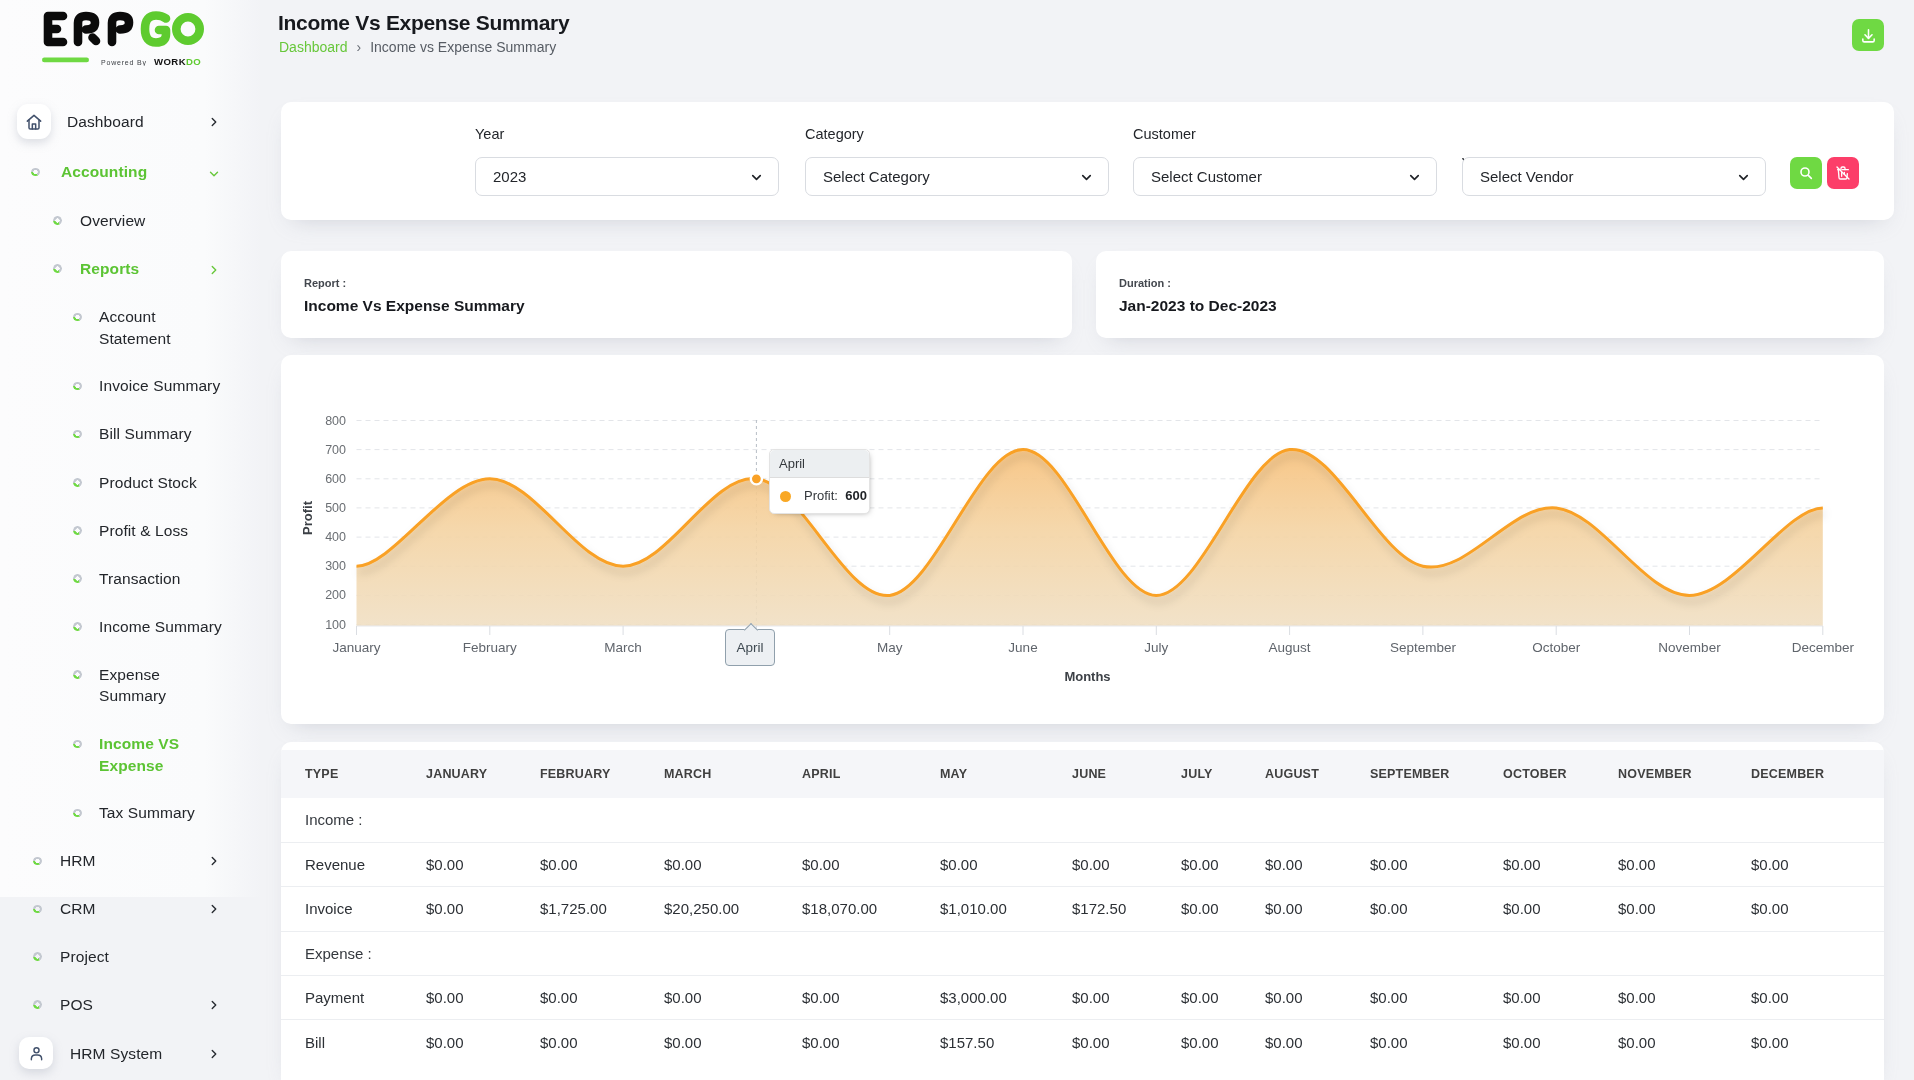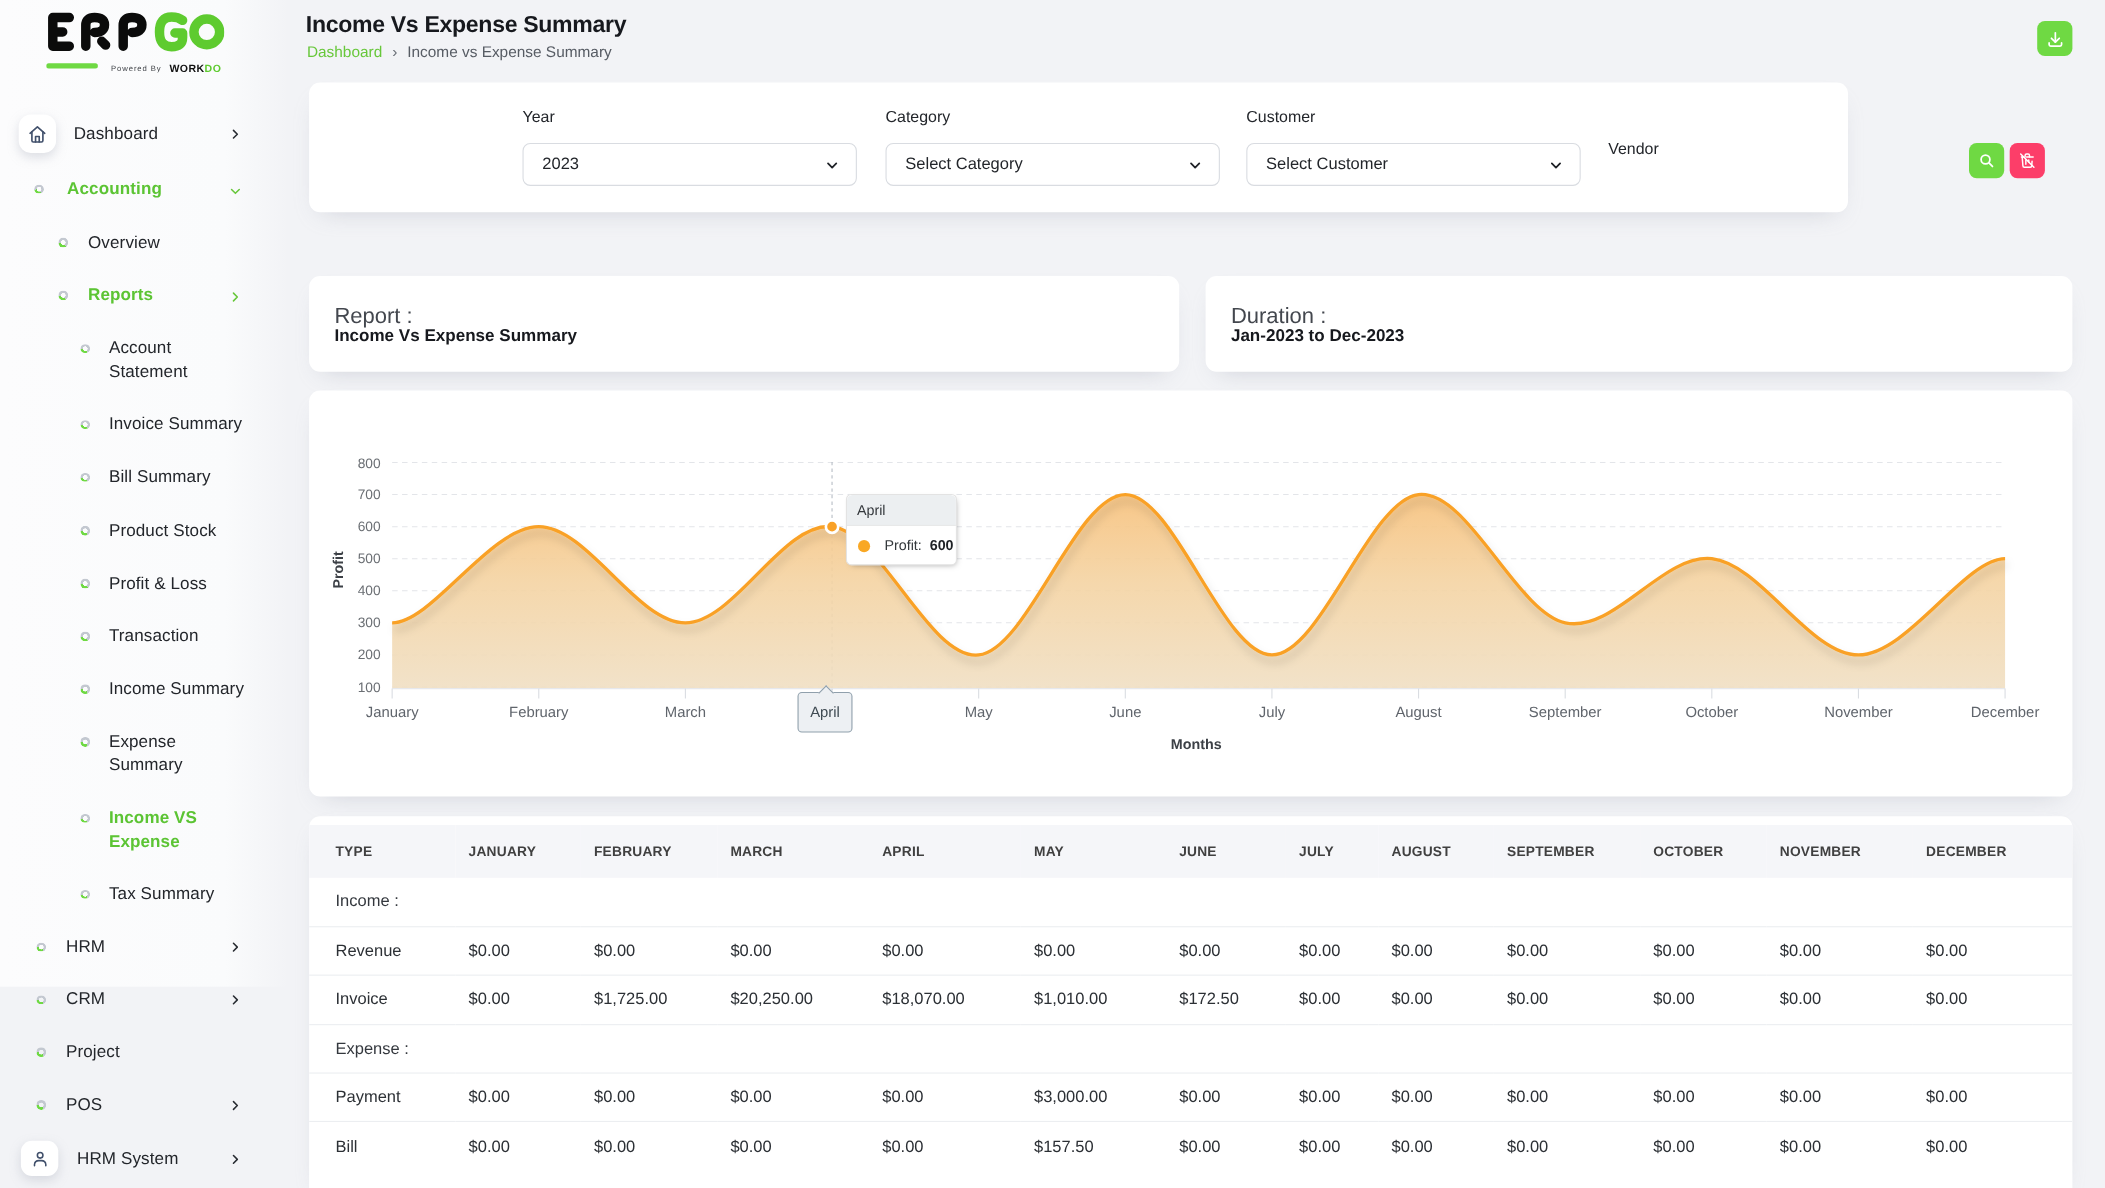--- a/index.html
+++ b/index.html
@@ -25,21 +25,21 @@
   #crumbs { position:absolute; left:279px; top:39px; font-size:14px; color:#575c64; }
   #crumbs .g { color:#67c73a; }
   #crumbs .sep { display:inline-block; margin:0 9px; color:#6a6f77; }
   .btn { position:absolute; border-radius:7px; display:flex; align-items:center; justify-content:center; }
   
   .flabel { position:absolute; top:24px; font-size:14.5px; color:#23262b; }
   .fsel { position:absolute; top:55px; height:39px; width:304px; border:1px solid #d9dce1; border-radius:7px;
     background:#fff; font-size:15px; color:#23262b; display:flex; align-items:center; padding-left:17px; }
   .fsel svg { position:absolute; right:14px; top:12px; }
   
-  .rlab { position:absolute; left:23px; top:26px; font-size:20px; color:#43474e; }
+  .rlab { position:absolute; left:23px; top:26px; font-size:11px; color:#43474e;font-weight:bold; }
   .rval { position:absolute; left:23px; top:46px; font-size:15.5px; font-weight:700; color:#17191e; }
   
   #chartcard { left:281px; top:355px; width:1603px; height:369px; }
   
   #tip { position:absolute; left:769px; top:449px; width:101px; height:65px; background:#fff;
     border:1px solid #e3e3e3; border-radius:5px; box-shadow:2px 2px 6px -4px rgba(0,0,0,.5); z-index:5; }
   #tip .hd { height:28px; background:#eceff1; border-bottom:1px solid #ddd; border-radius:5px 5px 0 0;
     font-size:13px; color:#34383c; line-height:28px; padding-left:9px; }
   #tip .bd { position:relative; height:36px; font-size:13px; color:#34383c; line-height:36px; padding-left:34px; }
   #tip .dot { position:absolute; left:10px; top:13px; width:11px; height:11px; border-radius:50%; background:#f9a825; }
@@ -199,32 +199,35 @@
   <div id="title">Income Vs Expense Summary</div>
   <div id="crumbs"><span class="g">Dashboard</span><span class="sep">›</span>Income vs Expense Summary</div>
   <div class="btn" style="left:1852px;top:19px;width:32px;height:32px;background:#6fd943;">
     <svg width="17" height="17" viewBox="0 0 24 24" fill="none" stroke="#fff" stroke-width="2.2" stroke-linecap="round" stroke-linejoin="round">
         <path d="M4 17v2a2 2 0 0 0 2 2h12a2 2 0 0 0 2-2v-2"></path>
         <path d="M7 11l5 5 5-5"></path>
         <path d="M12 4v12"></path>
       </svg>
   </div>
 
-  <div class="card" style="left:281px;top:75px;width:1399px;height:118px;">
+  <div class="card" style="left:281px;top:102px;width:1613px;height:118px;">
     <div class="flabel" style="left:194px;">Year</div>
     <div class="flabel" style="left:524px;">Category</div>
     <div class="flabel" style="left:852px;">Customer</div>
     <div class="flabel" style="left:1181px;margin-top:29px;">Vendor</div>
     <div class="fsel" style="left:194px;">2023<svg width="15" height="15" viewBox="0 0 24 24" fill="none" stroke="#1f2227" stroke-width="2.6" stroke-linecap="round" stroke-linejoin="round">
           <path d="M6 9l6 6 6-6"></path>
         </svg></div>
     <div class="fsel" style="left:524px;">Select Category<svg width="15" height="15" viewBox="0 0 24 24" fill="none" stroke="#1f2227" stroke-width="2.6" stroke-linecap="round" stroke-linejoin="round">
           <path d="M6 9l6 6 6-6"></path>
         </svg></div>
     <div class="fsel" style="left:852px;">Select Customer<svg width="15" height="15" viewBox="0 0 24 24" fill="none" stroke="#1f2227" stroke-width="2.6" stroke-linecap="round" stroke-linejoin="round">
+          <path d="M6 9l6 6 6-6"></path>
+        </svg></div>
+    <div class="fsel" style="left:1181px;">Select Vendor<svg width="15" height="15" viewBox="0 0 24 24" fill="none" stroke="#1f2227" stroke-width="2.6" stroke-linecap="round" stroke-linejoin="round">
           <path d="M6 9l6 6 6-6"></path>
         </svg></div>
     <div class="btn" style="left:1509px;top:55px;width:32px;height:32px;background:#6fd943;">
       <svg width="16" height="16" viewBox="0 0 24 24" fill="none" stroke="#fff" stroke-width="2.4" stroke-linecap="round">
           <circle cx="10.5" cy="10.5" r="6"></circle>
           <path d="M15.5 15.5L20 20"></path>
         </svg>
     </div>
     <div class="btn" style="left:1546px;top:55px;width:32px;height:32px;background:#fc3e69;">
       <svg width="16" height="16" viewBox="0 0 24 24" fill="none" stroke="#fff" stroke-width="2" stroke-linecap="round" stroke-linejoin="round">

